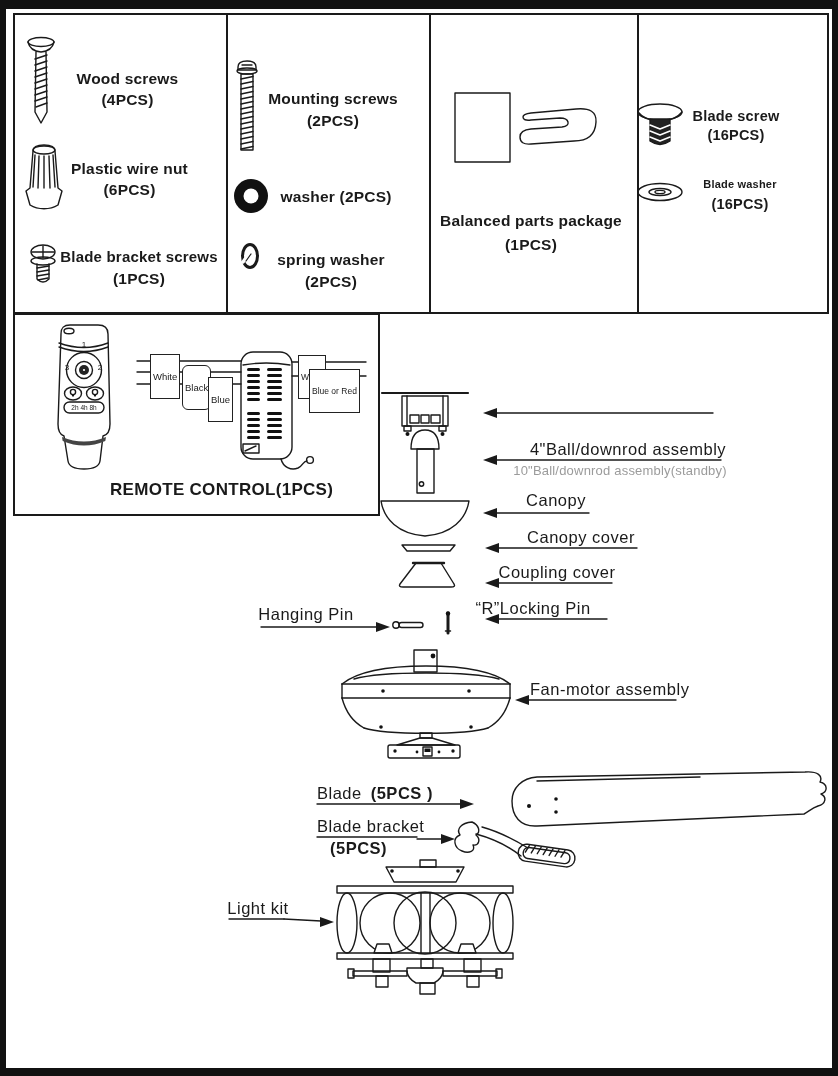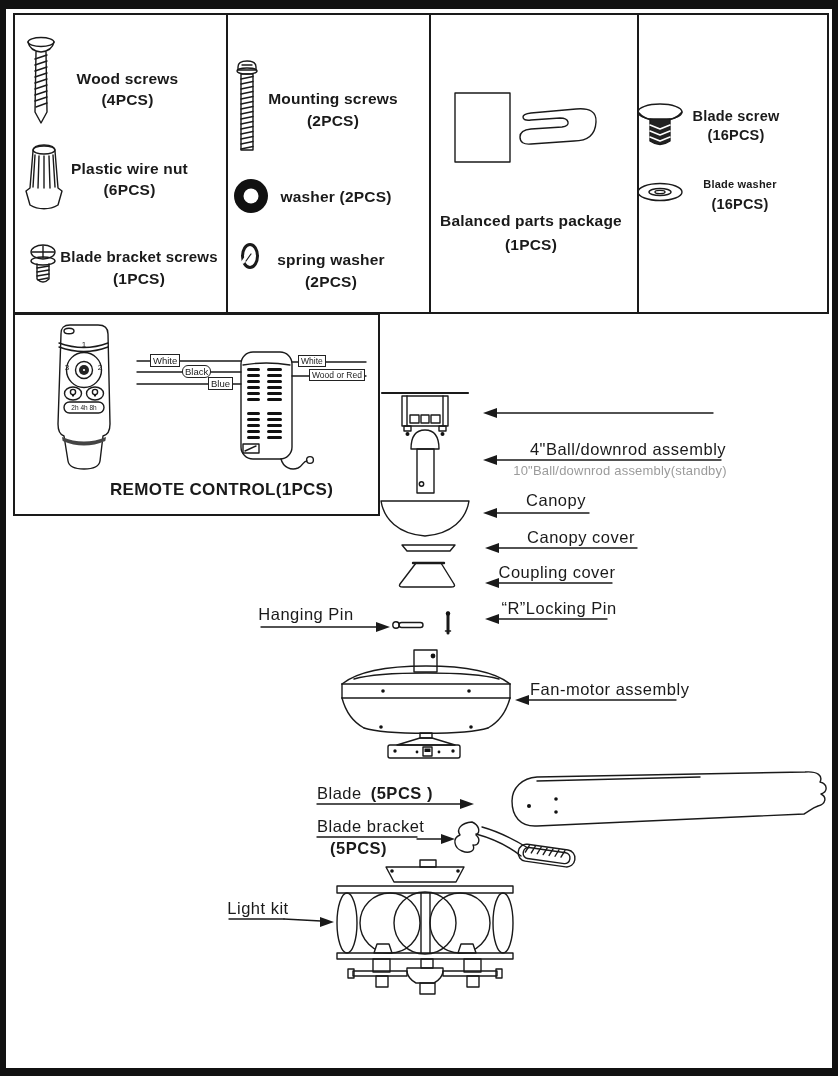--- a/index.html
+++ b/index.html
@@ -7,21 +7,21 @@
         font-family:"Liberation Sans",sans-serif;color:#1a1a1a;}
   #outer-border{position:absolute;inset:0;border:6px solid #111;border-top-width:9px;border-bottom-width:8px;pointer-events:none;z-index:5;}
   .pbox{position:absolute;border:2px solid #1a1a1a;background:#fff;}
   svg{position:absolute;left:0;top:0;z-index:2;}
   .lbl{position:absolute;white-space:nowrap;color:#1a1a1a;z-index:3;}
   .ctr{text-align:center;}
   .b{font-weight:bold;}
   .box-name{font-size:15.5px;font-weight:bold;letter-spacing:0.2px;line-height:17px;}
   .diag{font-size:16.5px;letter-spacing:0.5px;line-height:18px;}
   .standby{font-size:13px;color:#9b9b9b;letter-spacing:0.2px;}
-  .wirebox{border:1.3px solid #222;background:#fff;font-size:9.5px;line-height:11px;padding:0 2px;z-index:4;}
+  .wirebox{border:1.3px solid #222;background:#fff;font-size:9.5px;line-height:11px;padding:16px 2px;z-index:4;}
   .wirebox.sm{font-size:8.5px;line-height:10px;}
   .tiny{font-size:8px;line-height:8px;}
   .remote-title{font-size:17px;font-weight:bold;letter-spacing:0.3px;}
   .footer{font-size:16px;font-weight:bold;letter-spacing:0.1px;}
 </style>
 </head>
 <body>
 
 <div id="page">
   <div id="outer-border"></div>
@@ -360,29 +360,29 @@
   <div class="lbl box-name ctr" style="left:688px;top:196px;width:104px;font-size:14.5px;">(16PCS)</div>
 
   <div class="lbl tiny ctr" style="left:80px;top:341px;width:8px;">1</div>
   <div class="lbl tiny ctr" style="left:63px;top:364px;width:8px;">3</div>
   <div class="lbl tiny ctr" style="left:96px;top:364px;width:8px;">2</div>
   <div class="lbl ctr" style="left:63px;top:404px;width:42px;font-size:6.5px;line-height:7px;">2h 4h 8h</div>
   <div class="lbl wirebox" style="left:150px;top:354px;">White</div>
   <div class="lbl wirebox" style="left:182px;top:365px;border-radius:6px;">Black</div>
   <div class="lbl wirebox" style="left:208px;top:377px;">Blue</div>
   <div class="lbl wirebox sm" style="left:298px;top:355px;">White</div>
-  <div class="lbl wirebox sm" style="left:309px;top:369px;">Wood or Red</div>
+  <div class="lbl wirebox sm" style="left:309px;top:369px;">Blue or Red</div>
   <div class="lbl remote-title ctr" style="left:110px;top:480px;width:215px;">REMOTE CONTROL(1PCS)</div>
 
   <div class="lbl diag ctr" style="left:528px;top:440px;width:200px;">4"Ball/downrod assembly</div>
   <div class="lbl standby ctr" style="left:500px;top:463px;width:240px;">10"Ball/downrod assembly(standby)</div>
   <div class="lbl diag ctr" style="left:518px;top:491px;width:76px;">Canopy</div>
   <div class="lbl diag ctr" style="left:522px;top:528px;width:118px;">Canopy cover</div>
   <div class="lbl diag ctr" style="left:497px;top:563px;width:120px;">Coupling cover</div>
-  <div class="lbl diag ctr" style="left:498px;top:599px;width:122px;">“R”Locking Pin</div>
+  <div class="lbl diag ctr" style="left:472px;top:599px;width:122px;">“R”Locking Pin</div>
   <div class="lbl diag ctr" style="left:258px;top:605px;width:96px;">Hanging Pin</div>
   <div class="lbl diag ctr" style="left:530px;top:680px;width:152px;">Fan-motor assembly</div>
   <div class="lbl diag" style="left:317px;top:784px;">
     <span>Blade</span><span class="b" style="margin-left:9px;">(5PCS )</span>
   </div>
   <div class="lbl diag" style="left:317px;top:817px;">Blade bracket</div>
   <div class="lbl diag b" style="left:330px;top:839px;">(5PCS)</div>
   <div class="lbl diag ctr" style="left:227px;top:899px;width:62px;">Light kit</div>
 
 </div>

